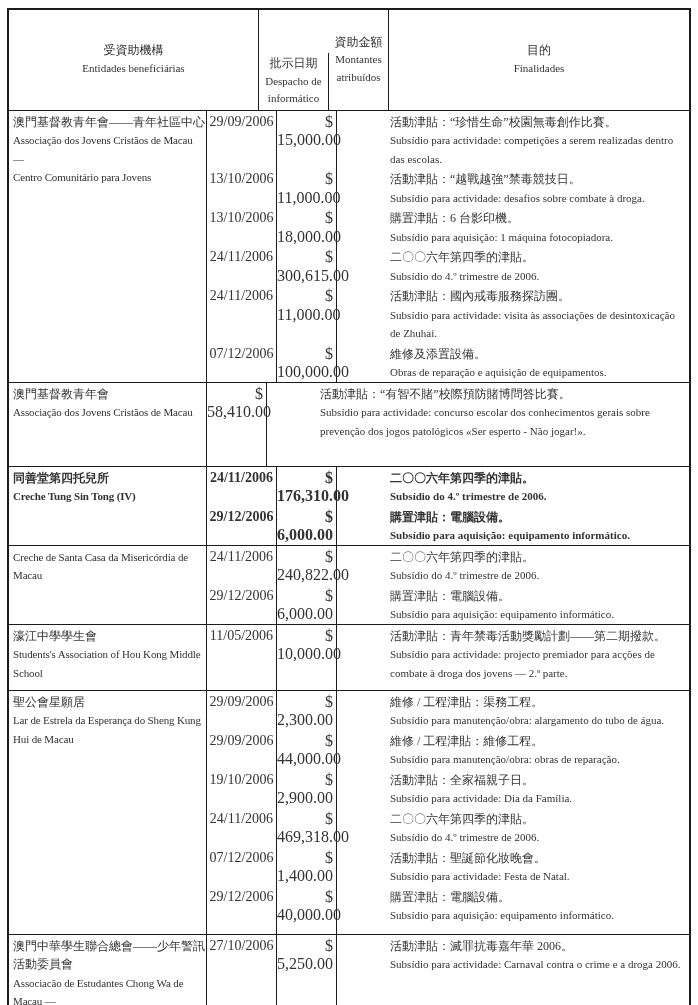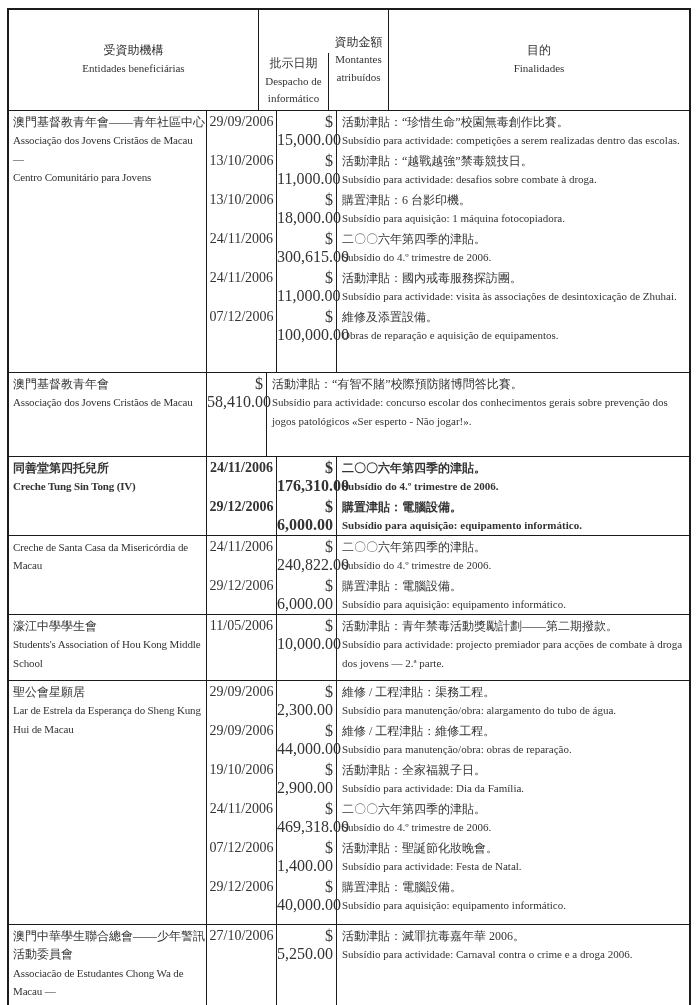--- a/index.html
+++ b/index.html
@@ -33,21 +33,21 @@
   .tbl > :nth-child(8) { min-height: 116px; }
   .c1 { width: 198px; border-right: 1px solid #1b1b1b; padding: 2px 1px 0 4px; line-height: 18.5px; }
   .c1 .pt { letter-spacing: -0.15px; }
   .entries { flex: 1; display: flex; flex-direction: column; }
   .entry { display: flex; }
   .entry:last-child { flex: 1 0 auto; }
   .g-date { width: 70px; border-right: 1px solid #1b1b1b; text-align: center;
             padding-top: 2px; line-height: 18.5px; font-size: 14px; }
   .g-amt  { width: 60px; border-right: 1px solid #1b1b1b; text-align: right;
             padding: 2px 3px 0 0; line-height: 18.5px; font-size: 16px; }
-  .g-fin  { flex: 1; padding: 2px 2px 0 5px; line-height: 18.5px; }
+  .g-fin  { flex: 1; padding: 2px 2px 0 5px; line-height: 18.5px; margin-left: 48px; }
   .zh { font-size: 12px; }
   .pt { font-size: 11px; white-space: pre-line; }
 </style>
 </head>
 <body>
 
 <div class="tbl">
   <div class="hrow">
     <div class="hc w1 vb">
       <div class="zh">受資助機構</div>

